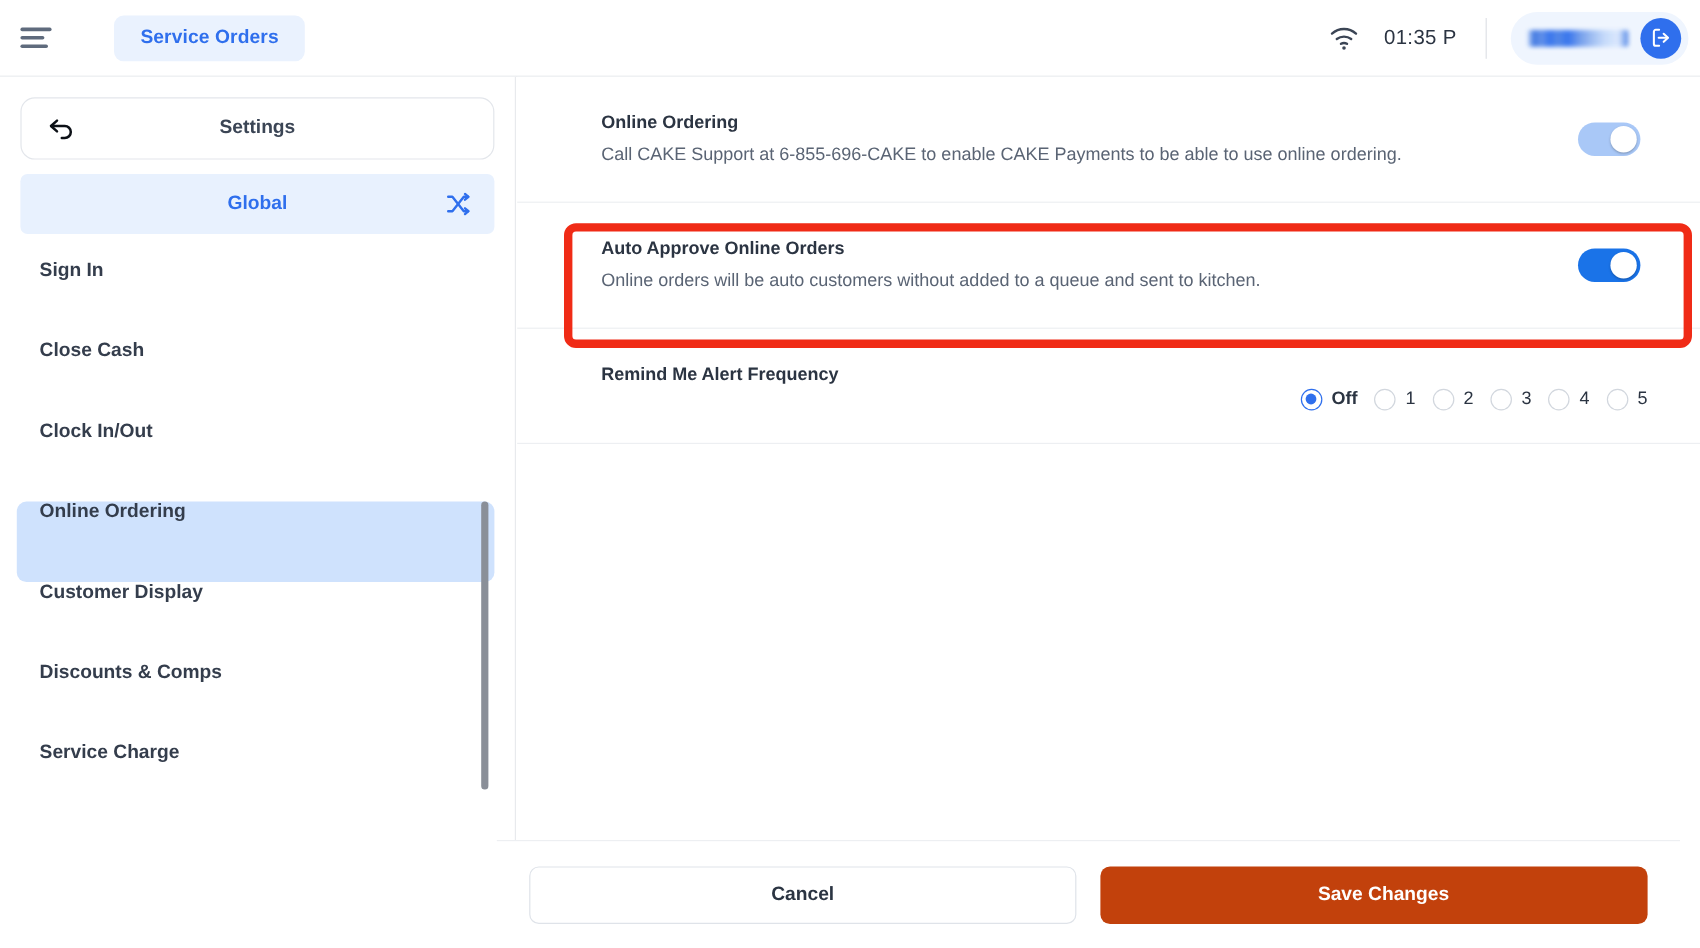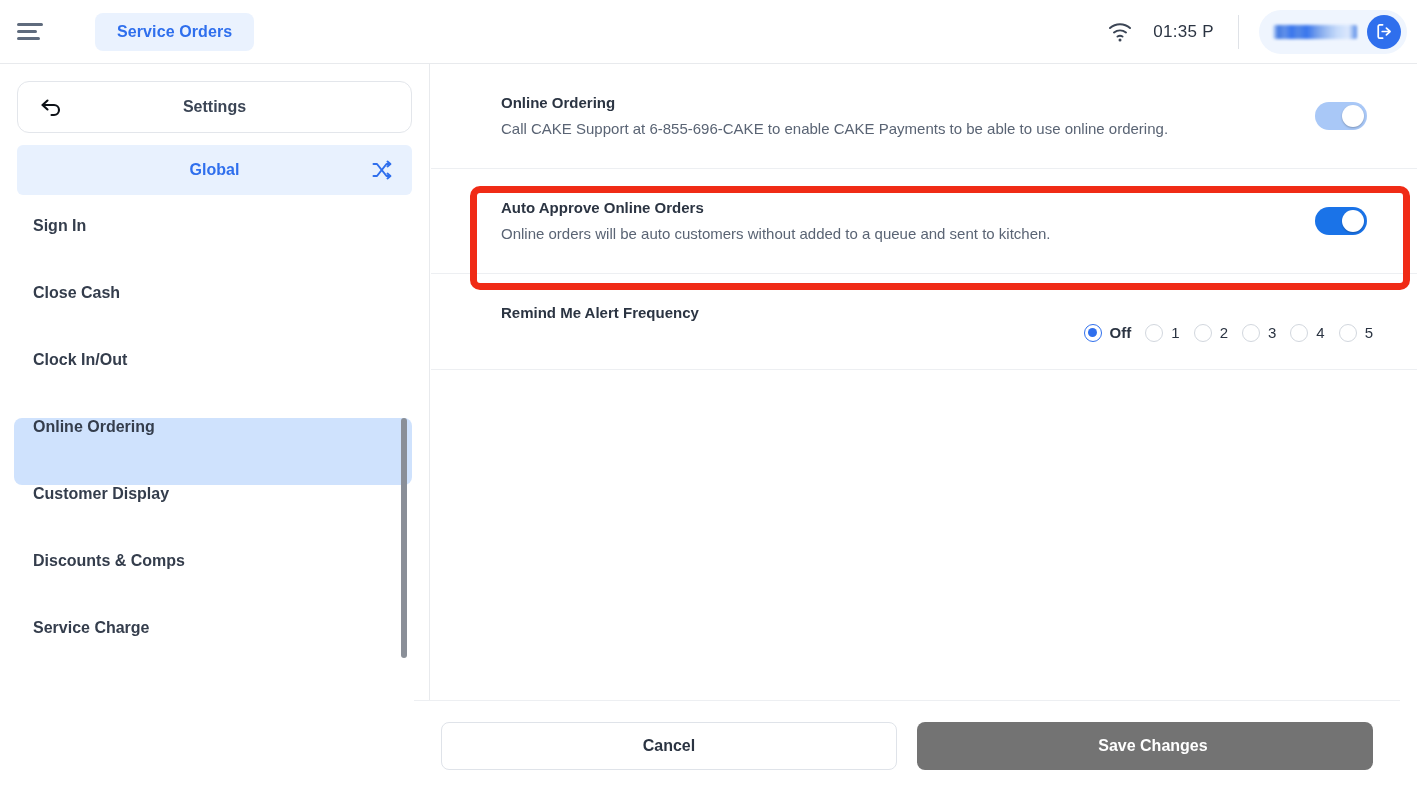--- a/index.html
+++ b/index.html
@@ -179,21 +179,21 @@
     padding: 0 27px 0 27px;
   }
   .btn {
     height: 48px; border-radius: 8px; font-size: 16px; font-weight: bold;
     display: flex; align-items: center; justify-content: center; cursor: pointer;
   }
   .btn-cancel {
     width: 464px; background: #fff; color: #2b3442; border: 1px solid #dfe3e9;
   }
   .btn-save {
-    width: 464px; background: #737373; color: #fff; padding-left: 16px;
+    width: 464px; background: #c2410c; color: #fff; padding-left: 16px;
   }
 </style>
 </head>
 <body>
 
 <div id="app">
 
   <div class="header">
     <div class="hamburger">
       <span></span>

